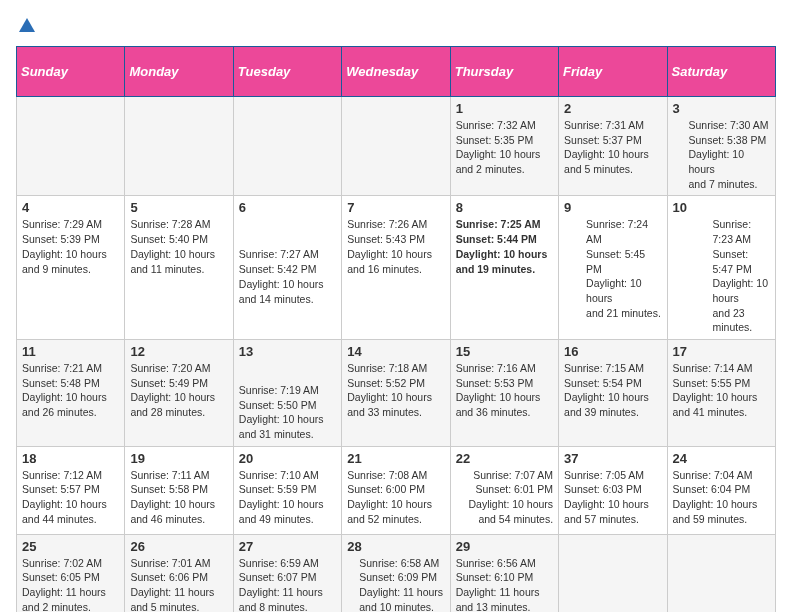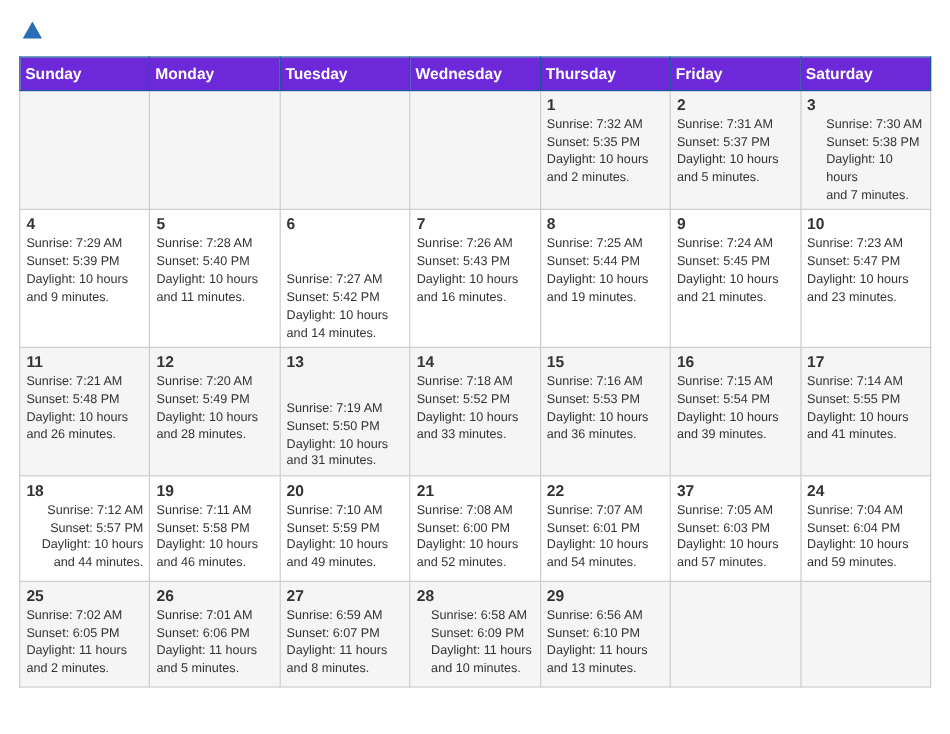--- a/index.html
+++ b/index.html
@@ -45,27 +45,28 @@
     .location-title {
       font-size: 15px;
       color: #555;
     }
     table {
       width: 100%;
       border-collapse: collapse;
       table-layout: fixed;
     }
     th {
-      background-color: #6d28d9;
+      background-color: #ec4899;
       color: #fff;
       font-size: 13px;
       font-weight: bold;
-      padding: 6px 4px;
+      padding: 17px 4px;
       text-align: left;
       border: 1px solid #1a5a9a;
+      font-style: italic;
     }
     td {
       border: 1px solid #ccc;
       vertical-align: top;
       padding: 4px 5px;
       font-size: 10.5px;
       color: #333;
       min-height: 80px;
       height: 88px;
     }
@@ -172,35 +173,35 @@
         </td>
         <td>
           <div class="day-num">7</div>
           <div class="day-info" style="white-space: pre-line;">Sunrise: 7:26 AM
 Sunset: 5:43 PM
 Daylight: 10 hours
 and 16 minutes.</div>
         </td>
         <td>
           <div class="day-num">8</div>
-          <div class="day-info" style="white-space: pre-line;">Sunrise: 7:25 AM
+          <div class="day-info" style="white-space: pre-line; font-weight: bold;">Sunrise: 7:25 AM
 Sunset: 5:44 PM
 Daylight: 10 hours
 and 19 minutes.</div>
         </td>
         <td>
           <div class="day-num">9</div>
-          <div class="day-info" style="white-space: pre-line;">Sunrise: 7:24 AM
+          <div class="day-info" style="white-space: pre-line; margin-left: 22px;">Sunrise: 7:24 AM
 Sunset: 5:45 PM
 Daylight: 10 hours
 and 21 minutes.</div>
         </td>
         <td>
           <div class="day-num">10</div>
-          <div class="day-info" style="white-space: pre-line;">Sunrise: 7:23 AM
+          <div class="day-info" style="white-space: pre-line; margin-left: 40px;">Sunrise: 7:23 AM
 Sunset: 5:47 PM
 Daylight: 10 hours
 and 23 minutes.</div>
         </td>
       </tr>
       <tr>
         <td>
           <div class="day-num">11</div>
           <div class="day-info" style="white-space: pre-line;">Sunrise: 7:21 AM
 Sunset: 5:48 PM
@@ -246,21 +247,21 @@
           <div class="day-num">17</div>
           <div class="day-info" style="white-space: pre-line;">Sunrise: 7:14 AM
 Sunset: 5:55 PM
 Daylight: 10 hours
 and 41 minutes.</div>
         </td>
       </tr>
       <tr>
         <td>
           <div class="day-num">18</div>
-          <div class="day-info" style="white-space: pre-line; text-align: right;">Sunrise: 7:12 AM
+          <div class="day-info" style="white-space: pre-line;">Sunrise: 7:12 AM
 Sunset: 5:57 PM
 Daylight: 10 hours
 and 44 minutes.</div>
         </td>
         <td>
           <div class="day-num">19</div>
           <div class="day-info" style="white-space: pre-line;">Sunrise: 7:11 AM
 Sunset: 5:58 PM
 Daylight: 10 hours
 and 46 minutes.</div>
@@ -274,21 +275,21 @@
         </td>
         <td>
           <div class="day-num">21</div>
           <div class="day-info" style="white-space: pre-line;">Sunrise: 7:08 AM
 Sunset: 6:00 PM
 Daylight: 10 hours
 and 52 minutes.</div>
         </td>
         <td>
           <div class="day-num">22</div>
-          <div class="day-info" style="white-space: pre-line;">Sunrise: 7:07 AM
+          <div class="day-info" style="white-space: pre-line; text-align: right;">Sunrise: 7:07 AM
 Sunset: 6:01 PM
 Daylight: 10 hours
 and 54 minutes.</div>
         </td>
         <td>
           <div class="day-num">37</div>
           <div class="day-info" style="white-space: pre-line;">Sunrise: 7:05 AM
 Sunset: 6:03 PM
 Daylight: 10 hours
 and 57 minutes.</div>

